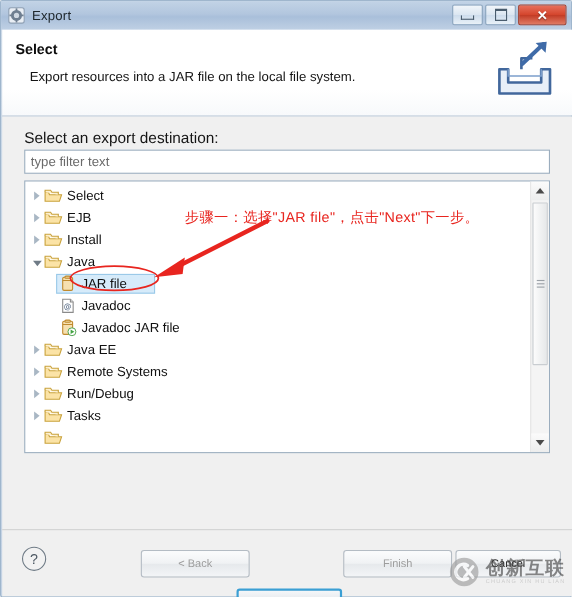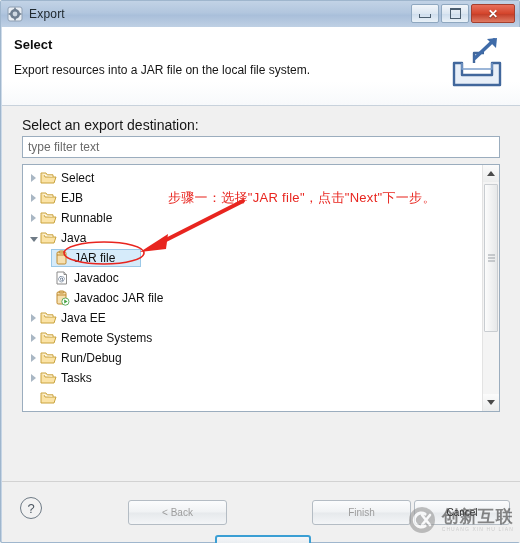--- a/index.html
+++ b/index.html
@@ -112,21 +112,21 @@
   }
   .header-title {
     position: absolute;
     left: 12px; top: 10px;
     font-size: 13px;
     font-weight: bold;
     color: #0d0d0d;
   }
   .header-desc {
     position: absolute;
-    left: 12px; top: 36px;
+    left: 25px; top: 36px;
     font-size: 12px;
     color: #151515;
   }
   .header-icon {
     position: absolute;
     right: 12px; top: 8px;
     width: 62px; height: 60px;
   }
 
   
@@ -475,21 +475,21 @@
           <div class="tree-row indent-1">
             <div class="tw">
                 <div class="arrow-collapsed"></div>
               </div>
             <div class="ic">
               <svg viewBox="0 0 17 16" width="17" height="16">
                   <path d="M1 4.5 L1 13 L14 13 L16 7 L5 7 L4 4.5 Z" fill="#fbe3a6" stroke="#c9a23c" stroke-width="1"></path>
                   <path d="M1 4.5 L1 3 L6 3 L7.2 4.8 L13 4.8 L13 7" fill="#fdf0cf" stroke="#c9a23c" stroke-width="1"></path>
                 </svg>
             </div>
-            <span class="row-label">Runnable</span>
+            <span class="row-label">Install</span>
           </div>
 
           <div class="tree-row indent-1">
             <div class="tw">
                 <div class="arrow-expanded"></div>
               </div>
             <div class="ic">
               <svg viewBox="0 0 17 16" width="17" height="16">
                   <path d="M1 4.5 L1 13 L14 13 L16 7 L5 7 L4 4.5 Z" fill="#fbe3a6" stroke="#c9a23c" stroke-width="1"></path>
                   <path d="M1 4.5 L1 3 L6 3 L7.2 4.8 L13 4.8 L13 7" fill="#fdf0cf" stroke="#c9a23c" stroke-width="1"></path>

